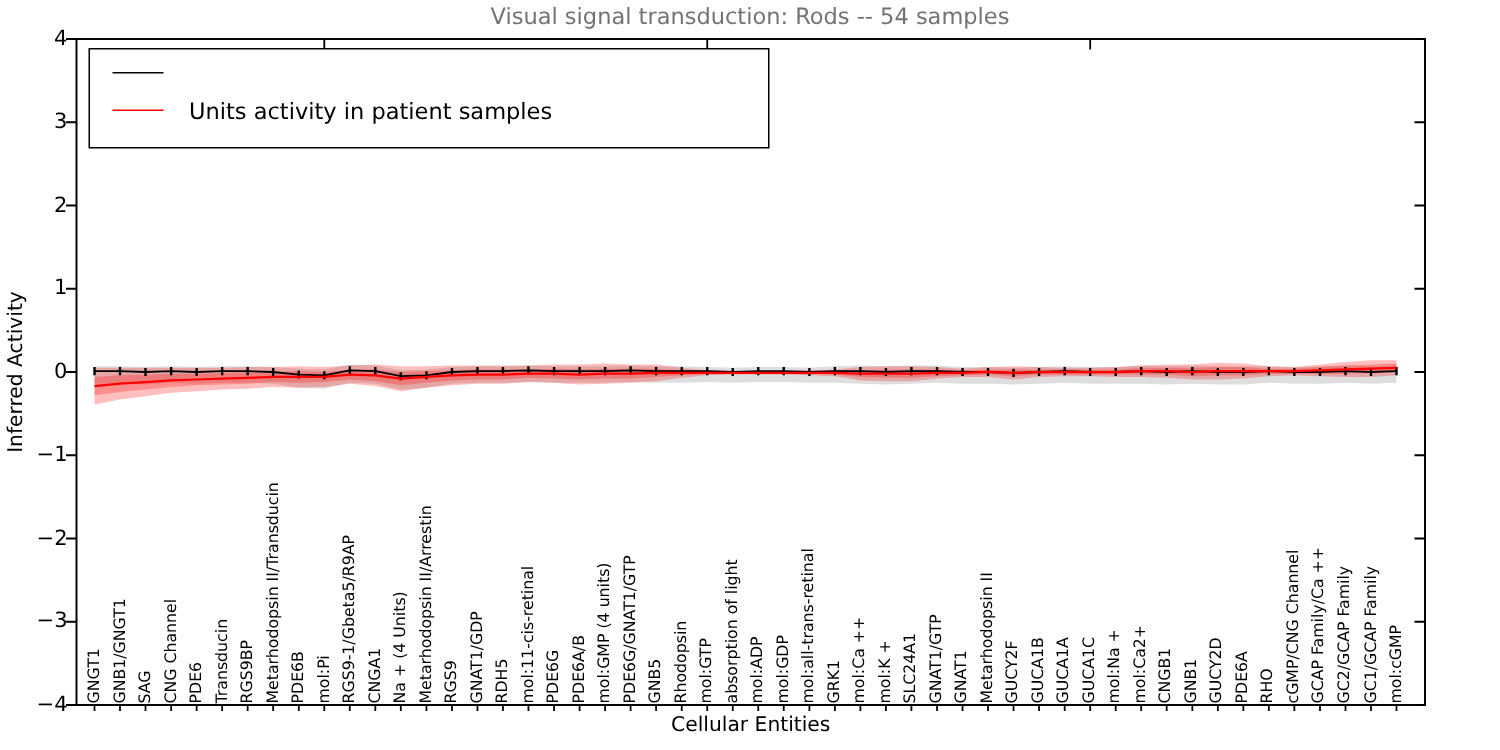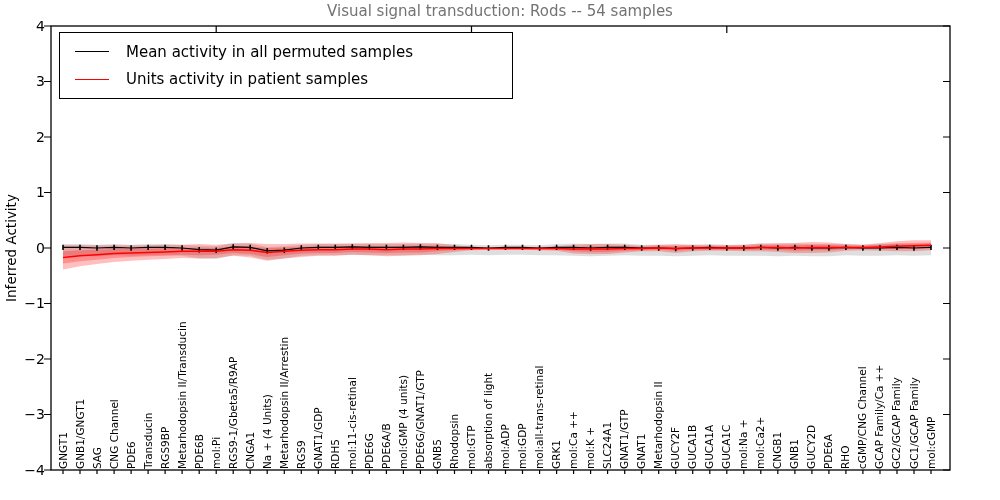--- a/index.html
+++ b/index.html
@@ -54,28 +54,28 @@
       <polyline points="63.0,247.4 80.0,247.4 97.0,248.0 114.1,247.4 131.1,248.0 148.1,247.4 165.1,247.4 182.1,248.0 199.2,249.7 216.2,250.2 233.2,246.9 250.2,247.4 267.2,250.8 284.3,250.2 301.3,248.0 318.3,247.4 335.3,247.4 352.3,246.9 369.4,247.4 386.4,247.4 403.4,247.4 420.4,246.9 437.4,247.4 454.5,247.4 471.5,247.4 488.5,248.0 505.5,247.4 522.5,247.4 539.6,248.0 556.6,247.4 573.6,247.4 590.6,248.0 607.6,247.4 624.7,247.4 641.7,248.0 658.7,248.0 675.7,248.6 692.7,248.0 709.8,247.4 726.8,248.0 743.8,248.0 760.8,247.4 777.8,248.0 794.9,247.4 811.9,248.0 828.9,248.0 845.9,247.4 862.9,248.0 880.0,248.0 897.0,247.4 914.0,248.0 931.0,247.4" fill="none" stroke="#000000" stroke-width="1.2"></polyline>
       <path d="M63.0 244.7 V250.1 M80.0 244.7 V250.1 M97.0 245.3 V250.7 M114.1 244.7 V250.1 M131.1 245.3 V250.7 M148.1 244.7 V250.1 M165.1 244.7 V250.1 M182.1 245.3 V250.7 M199.2 247.0 V252.4 M216.2 247.5 V252.9 M233.2 244.2 V249.6 M250.2 244.7 V250.1 M267.2 248.1 V253.5 M284.3 247.5 V252.9 M301.3 245.3 V250.7 M318.3 244.7 V250.1 M335.3 244.7 V250.1 M352.3 244.2 V249.6 M369.4 244.7 V250.1 M386.4 244.7 V250.1 M403.4 244.7 V250.1 M420.4 244.2 V249.6 M437.4 244.7 V250.1 M454.5 244.7 V250.1 M471.5 244.7 V250.1 M488.5 245.3 V250.7 M505.5 244.7 V250.1 M522.5 244.7 V250.1 M539.6 245.3 V250.7 M556.6 244.7 V250.1 M573.6 244.7 V250.1 M590.6 245.3 V250.7 M607.6 244.7 V250.1 M624.7 244.7 V250.1 M641.7 245.3 V250.7 M658.7 245.3 V250.7 M675.7 245.9 V251.3 M692.7 245.3 V250.7 M709.8 244.7 V250.1 M726.8 245.3 V250.7 M743.8 245.3 V250.7 M760.8 244.7 V250.1 M777.8 245.3 V250.7 M794.9 244.7 V250.1 M811.9 245.3 V250.7 M828.9 245.3 V250.7 M845.9 244.7 V250.1 M862.9 245.3 V250.7 M880.0 245.3 V250.7 M897.0 244.7 V250.1 M914.0 245.3 V250.7 M931.0 244.7 V250.1 " stroke="#000000" stroke-width="1.6" fill="none"></path>
       <polyline points="63.0,257.4 80.0,255.8 97.0,254.7 114.1,253.6 131.1,253.0 148.1,252.4 165.1,251.9 182.1,251.3 199.2,251.3 216.2,251.3 233.2,249.7 250.2,250.2 267.2,252.4 284.3,251.3 301.3,250.2 318.3,249.7 335.3,249.7 352.3,249.1 369.4,249.1 386.4,249.7 403.4,249.1 420.4,249.1 437.4,248.6 454.5,248.6 471.5,248.6 488.5,248.6 505.5,248.6 522.5,248.6 539.6,248.6 556.6,248.6 573.6,249.1 590.6,249.1 607.6,249.1 624.7,248.6 641.7,248.6 658.7,248.0 675.7,248.6 692.7,248.0 709.8,248.0 726.8,248.0 743.8,248.0 760.8,247.4 777.8,247.4 794.9,248.0 811.9,247.4 828.9,247.4 845.9,247.4 862.9,247.4 880.0,246.9 897.0,246.3 914.0,245.8 931.0,245.2" fill="none" stroke="#ff0000" stroke-width="1.5"></polyline>
       <rect x="51" y="26" width="899" height="444" fill="none" stroke="#000" stroke-width="1.3"></rect>
       <path d="M44 26.0 H51 M943 26.0 H950 M44 81.5 H51 M943 81.5 H950 M44 137.0 H51 M943 137.0 H950 M44 192.5 H51 M943 192.5 H950 M44 248.0 H51 M943 248.0 H950 M44 303.5 H51 M943 303.5 H950 M44 359.0 H51 M943 359.0 H950 M44 414.5 H51 M943 414.5 H950 M44 470.0 H51 M943 470.0 H950 M216.2 26 V33 M471.5 26 V33 M726.8 26 V33 M63.0 470 V474 M80.0 470 V474 M97.0 470 V474 M114.1 470 V474 M131.1 470 V474 M148.1 470 V474 M165.1 470 V474 M182.1 470 V474 M199.2 470 V474 M216.2 470 V474 M233.2 470 V474 M250.2 470 V474 M267.2 470 V474 M284.3 470 V474 M301.3 470 V474 M318.3 470 V474 M335.3 470 V474 M352.3 470 V474 M369.4 470 V474 M386.4 470 V474 M403.4 470 V474 M420.4 470 V474 M437.4 470 V474 M454.5 470 V474 M471.5 470 V474 M488.5 470 V474 M505.5 470 V474 M522.5 470 V474 M539.6 470 V474 M556.6 470 V474 M573.6 470 V474 M590.6 470 V474 M607.6 470 V474 M624.7 470 V474 M641.7 470 V474 M658.7 470 V474 M675.7 470 V474 M692.7 470 V474 M709.8 470 V474 M726.8 470 V474 M743.8 470 V474 M760.8 470 V474 M777.8 470 V474 M794.9 470 V474 M811.9 470 V474 M828.9 470 V474 M845.9 470 V474 M862.9 470 V474 M880.0 470 V474 M897.0 470 V474 M914.0 470 V474 M931.0 470 V474 " stroke="#000" stroke-width="1.2" fill="none"></path>
     </svg>
 
   <div class="legend">
     <div class="legend-row">
       <div class="legend-swatch" style="border-top-color: rgb(0, 0, 0);"></div>
-      <div class="legend-label">Mean activity in all permuted samples</div>
     </div>
     <div class="legend-row">
       <div class="legend-swatch" style="border-top-color: rgb(255, 0, 0);"></div>
       <div class="legend-label">Units activity in patient samples</div>
     </div>
   </div>
 
+  <div class="xlabel-axis">Cellular Entities</div>
 
 <div class="ytick" style="left: 11px; top: 17.5px;">4</div>
     <div class="ytick" style="left: 11px; top: 73px;">3</div>
     <div class="ytick" style="left: 11px; top: 128.5px;">2</div>
     <div class="ytick" style="left: 11px; top: 184px;">1</div>
     <div class="ytick" style="left: 11px; top: 239.5px;">0</div>
     <div class="ytick" style="left: 11px; top: 295px;">−1</div>
     <div class="ytick" style="left: 11px; top: 350.5px;">−2</div>
     <div class="ytick" style="left: 11px; top: 406px;">−3</div>
     <div class="ytick" style="left: 11px; top: 461.5px;">−4</div>

